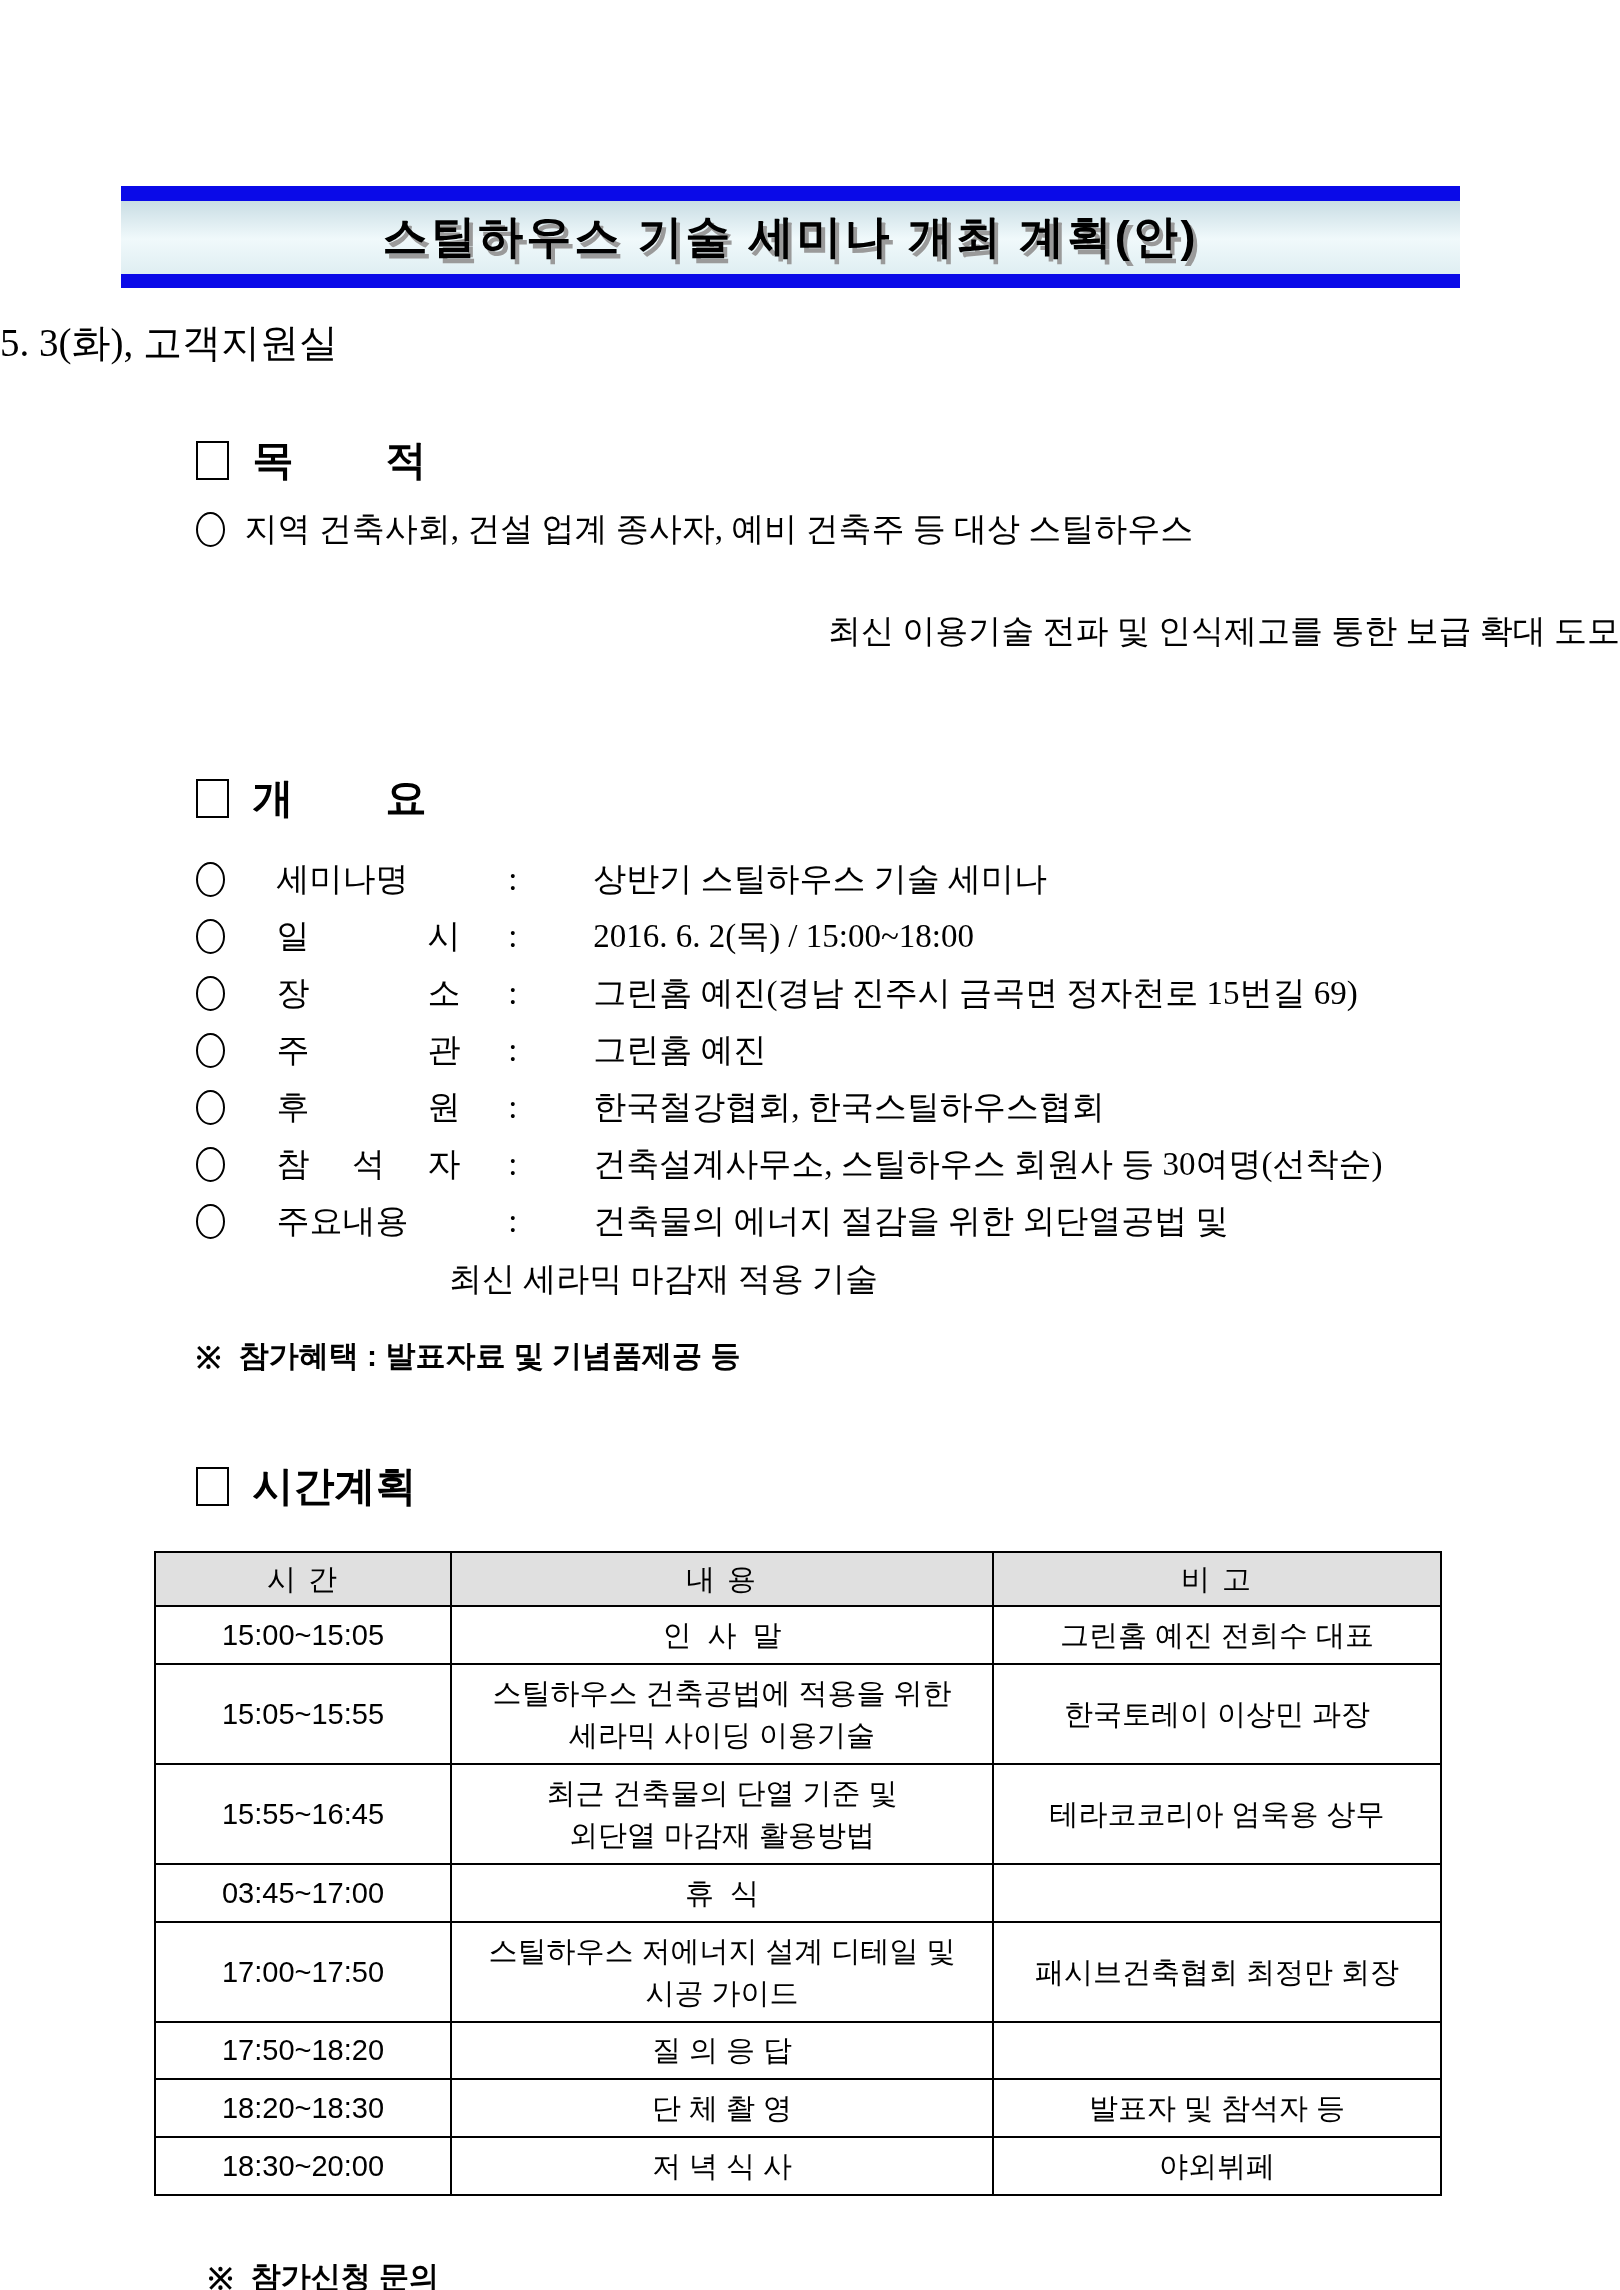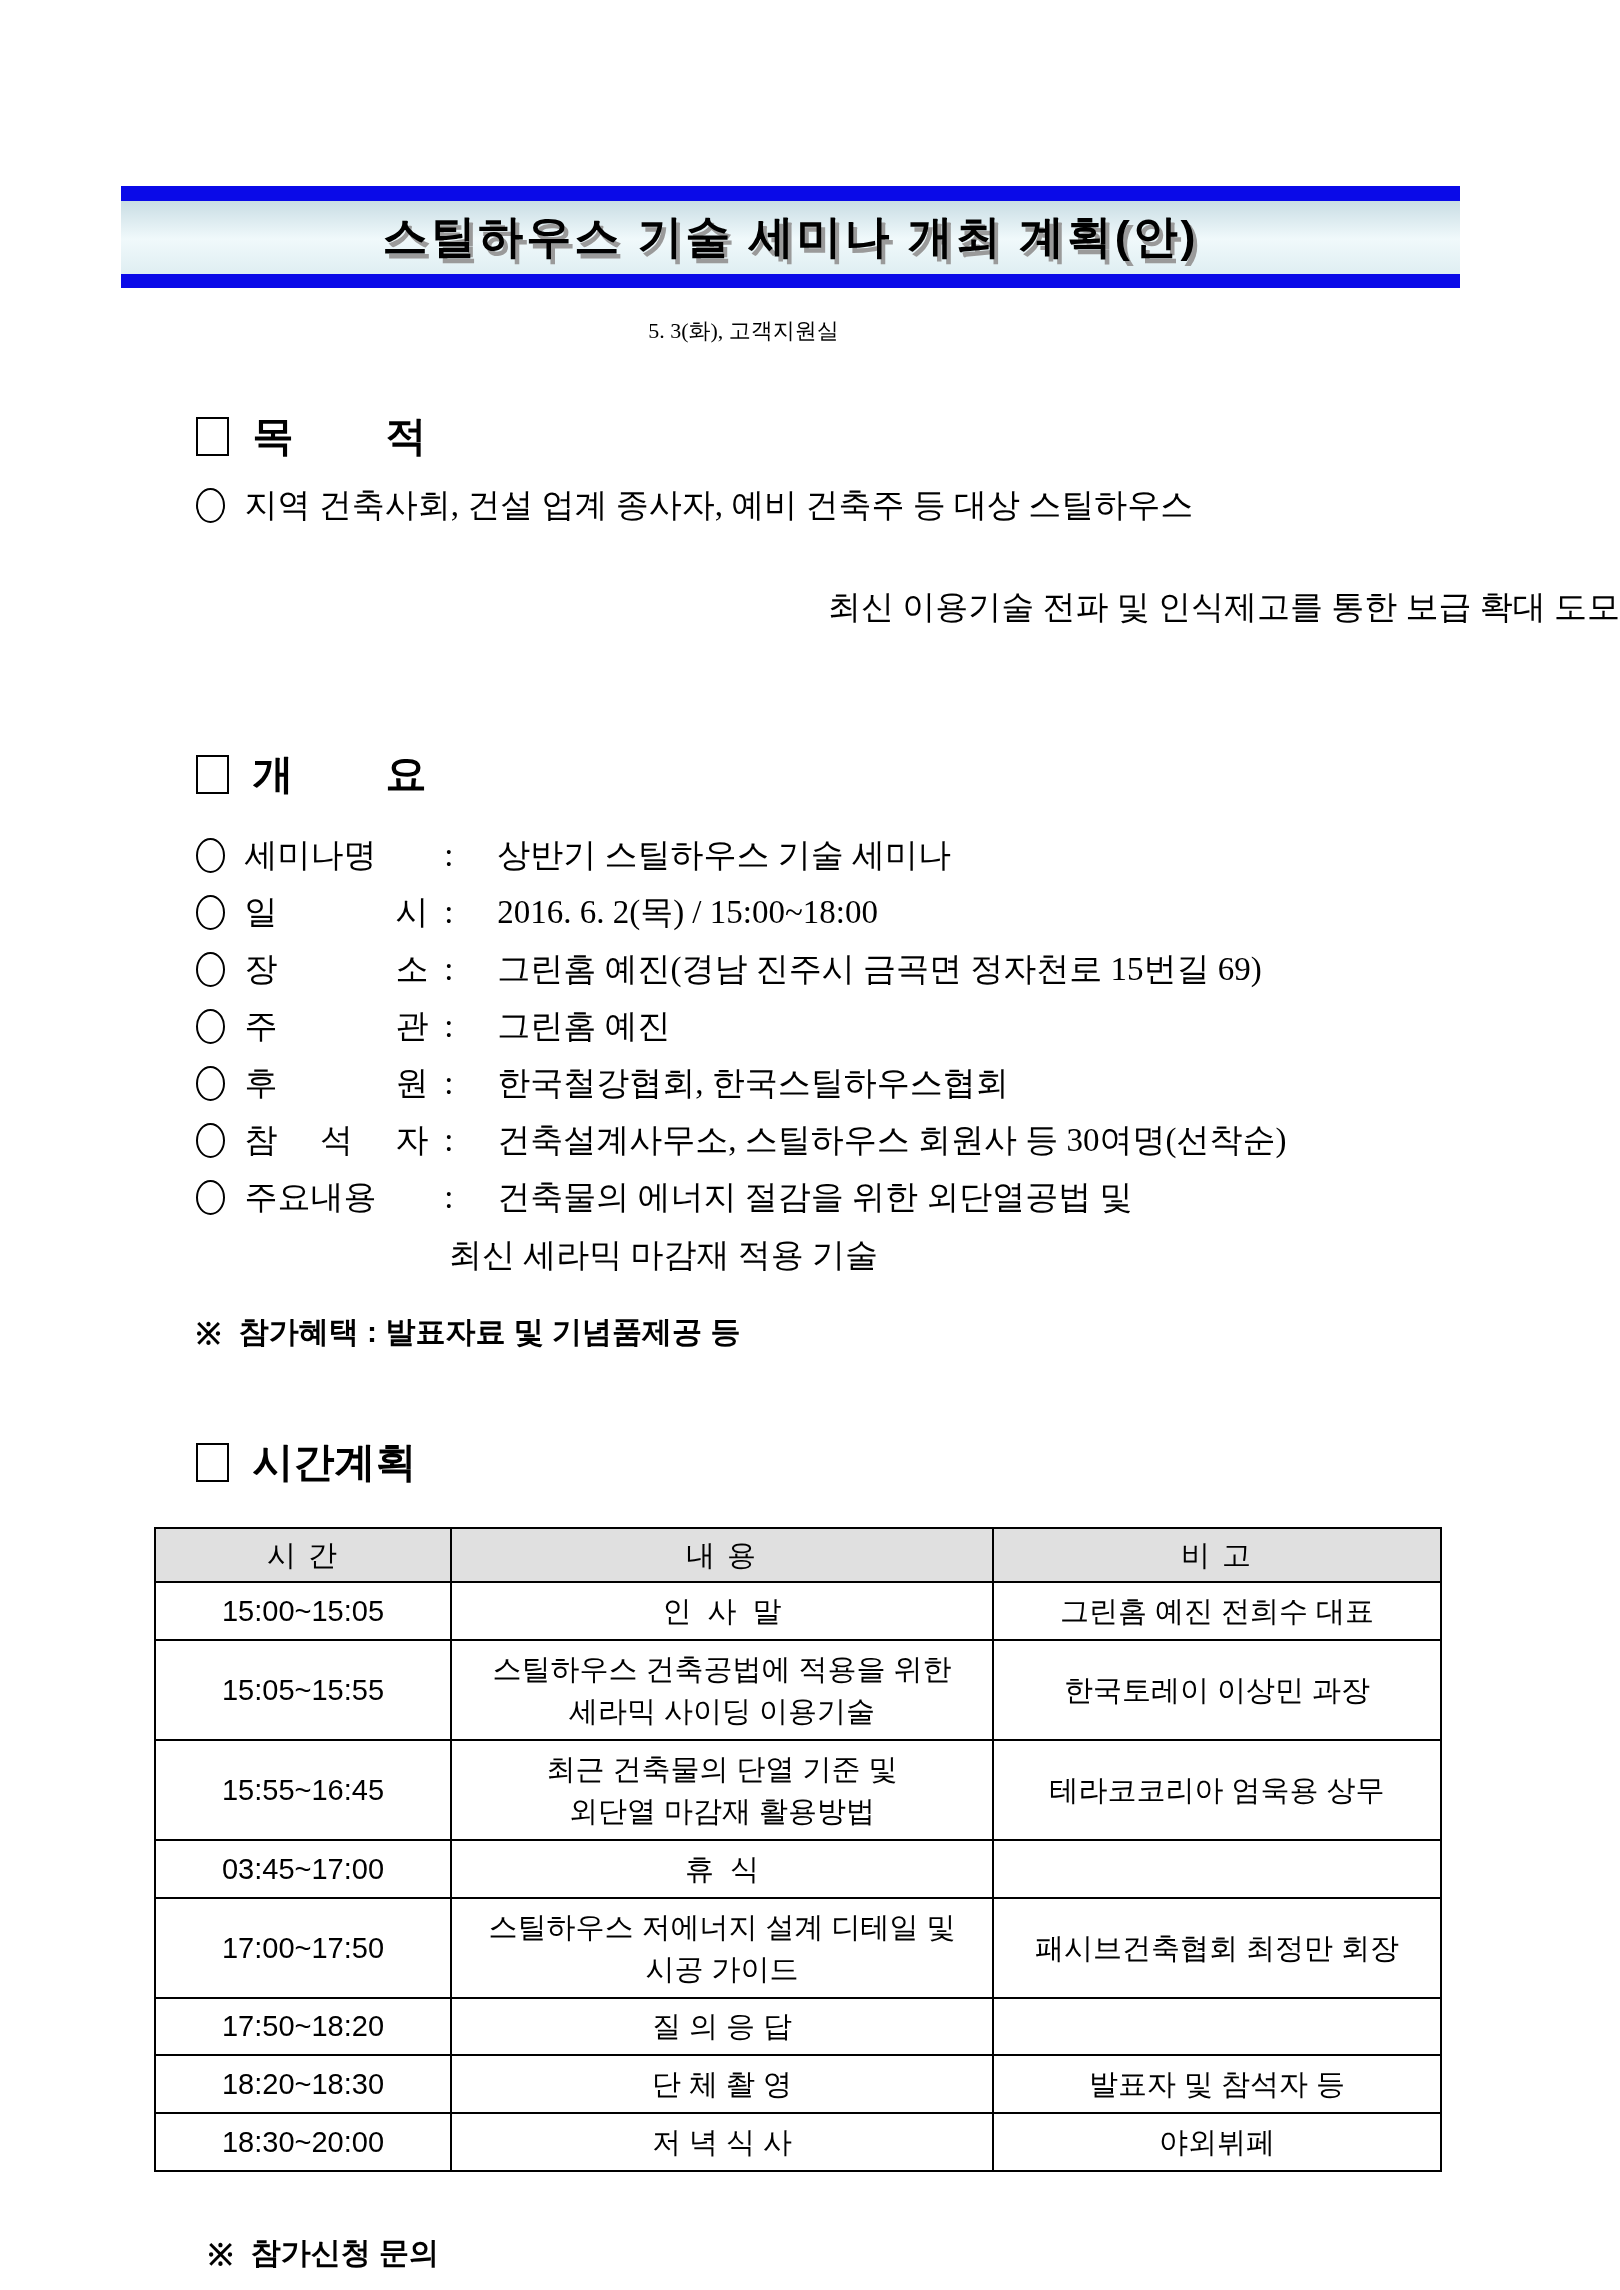--- a/index.html
+++ b/index.html
@@ -24,24 +24,23 @@
   .banner-title {
     font-family:"Liberation Sans", sans-serif;
     font-weight:bold; font-size:45px; letter-spacing:2.9px;
     text-shadow:3.9px 4.9px 0 #9a9a9a;
     white-space:pre;
   }
 
   
   .date-line {
     margin:27.4px 145px 0 0;
-    text-align:center;
-    font-size:22px;
-    white-space:pre;
-    padding-left:12px;
+    text-align:left;
+    font-size:39px;
+    white-space:pre;
   }
 
   
   .sec-head {
     display:flex; align-items:center;
     margin-left:196px;
     font-family:"Liberation Sans", sans-serif;
     font-weight:bold; font-size:41px;
   }
   .sq-icon {
@@ -74,20 +73,21 @@
     margin:19.6px 0 0 248px;
     font-size:33px; white-space:pre;text-align:right;
   }
 
   
   .ov-item {
     margin-left:196px;
     height:57px;
     display:flex; align-items:center;
     font-size:33px;
+    gap:32px;
   }
   .ov-label {
     display:inline-block; width:184px;
     margin-left:19.6px;
     text-align:justify; text-align-last:justify;
   }
   .ov-colon { margin:0 15.7px; }
   .ov-value { white-space:pre;margin-left:28px; }
   .ov-value2 {
     margin:2px 0 0 449px;

